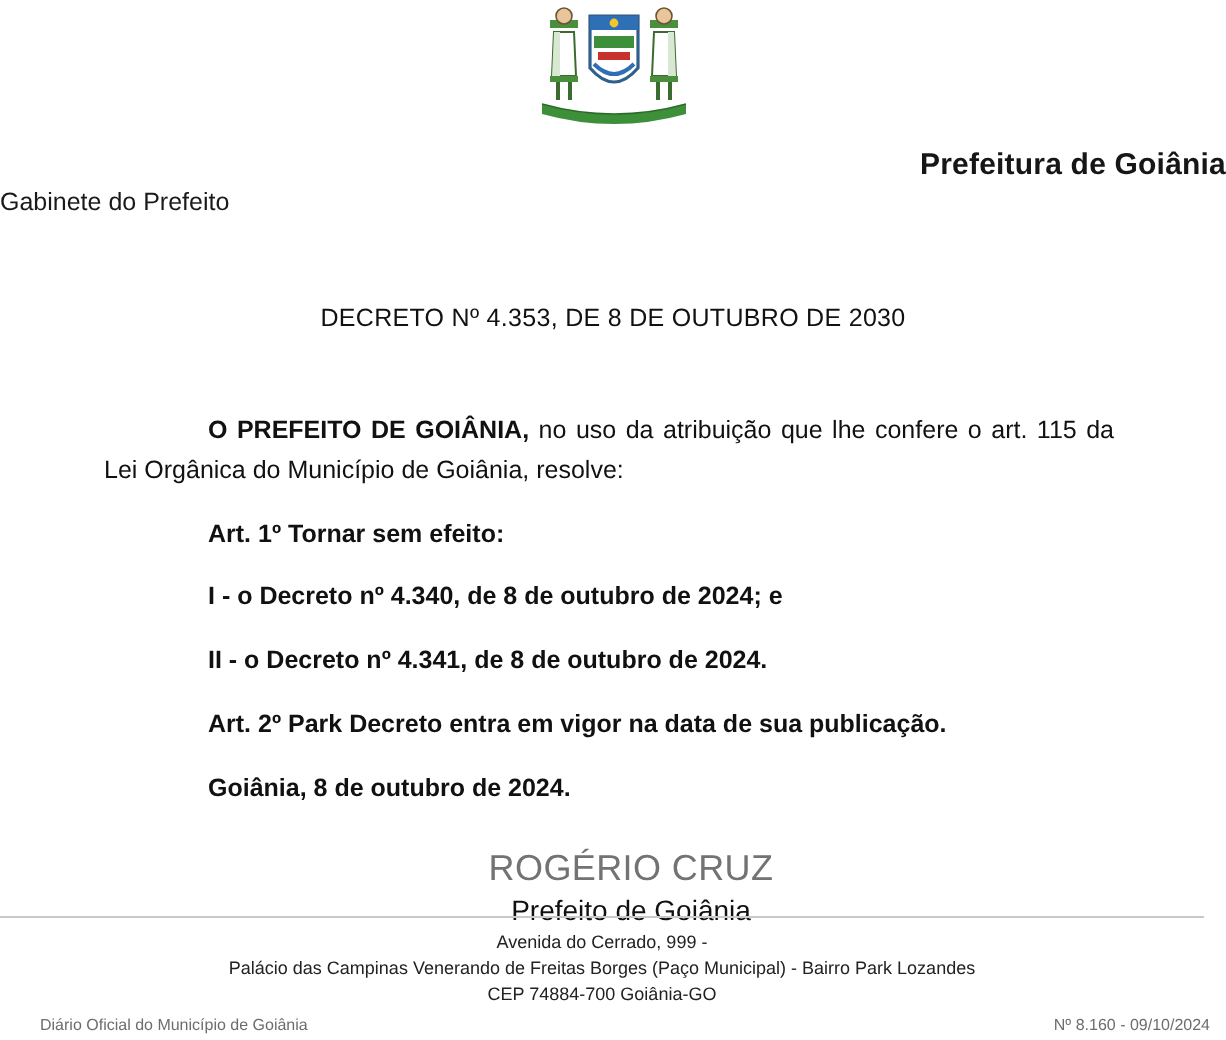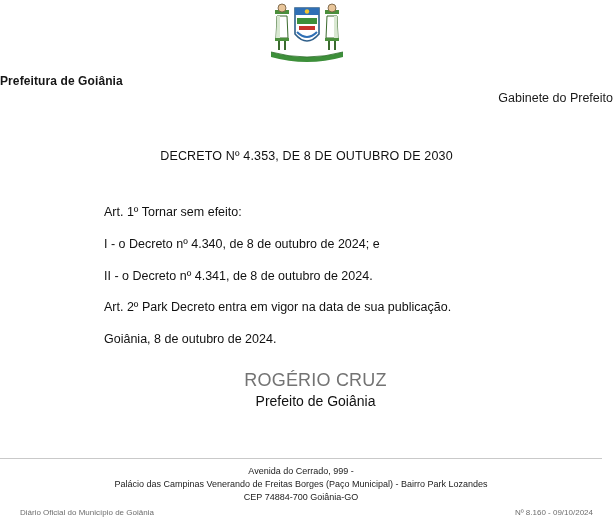--- a/index.html
+++ b/index.html
@@ -31,29 +31,29 @@
     padding-top: 2px;
   }
   .crest {
     width: 108px;
     height: 62px;
     display: block;
   }
 
   
   .org-title {
-    text-align: left;
-    font-size: 12px;
+    text-align: right;
+    font-size: 15px;
     font-weight: bold;
     color: #161616;
     margin-top: 10px;
     letter-spacing: 0.1px;
   }
   .org-sub {
-    text-align: right;
+    text-align: left;
     font-size: 12.5px;
     color: #1a1a1a;
     margin-top: 3px;
   }
 
   
   .decree-title {
     text-align: center;
     font-size: 12.5px;
     color: #111111;
@@ -68,20 +68,21 @@
   }
   .para {
     font-size: 12.5px;
     line-height: 1.58;
     color: #111111;
     text-align: justify;
     margin: 0;
   }
   .para + .para {
     margin-top: 12px;
+    font-weight: bold;
   }
   .indent {
     text-indent: 52px;
   }
   .strong {
     font-weight: bold;
   }
   .para-gap {
     margin-top: 22px;
   }
@@ -116,27 +117,27 @@
     color: #222222;
     line-height: 1.45;
   }
   .footer-rule {
     border: 0;
     border-top: 1px solid #c9c9c9;
     margin: 0 0 6px 0;
   }
   .footer-bottom {
     position: absolute;
-    left: 0;
+    left: 12px;
     right: 0;
     bottom: 0;
     height: 12px;
     display: flex;
     justify-content: space-between;
-    padding: 0 20px;
+    padding: 0 8px;
     font-size: 8px;
     color: #6d6d6d;
     overflow: hidden;
     box-sizing: border-box;
   }
 </style>
 </head>
 <body>
 
 <div class="page">
@@ -178,20 +179,21 @@
     </svg>
   </div>
 
   <div class="org-title">Prefeitura de Goiânia</div>
   <div class="org-sub">Gabinete do Prefeito</div>
 
   <div class="decree-title">DECRETO Nº  4.353, DE 8 DE OUTUBRO DE 2030</div>
 
   <div class="body-block">
 
+    <p class="para indent"><span class="strong">O PREFEITO DE GOIÂNIA,</span><span> no uso da atribuição que lhe confere o art. 115 da Lei Orgânica do Município de Goiânia, resolve:</span></p>
 
     <p class="para indent para-gap">Art. 1º Tornar sem efeito:</p>
     <p class="para indent">I - o Decreto nº 4.340, de 8 de outubro de 2024; e</p>
     <p class="para indent">II - o Decreto nº 4.341, de 8 de outubro de 2024.</p>
     <p class="para indent">Art. 2º Park Decreto entra em vigor na data de sua publicação.</p>
 
     <p class="para indent para-gap">Goiânia, 8 de outubro de 2024.</p>
 
     <div class="sig">
       <div class="sig-name">ROGÉRIO CRUZ</div>

